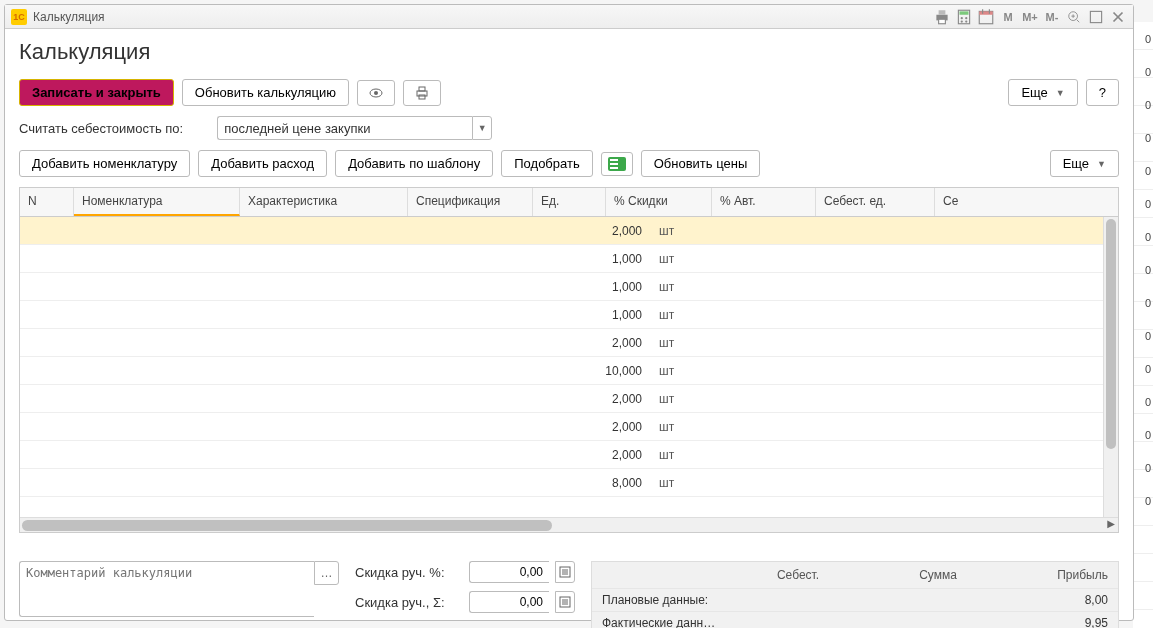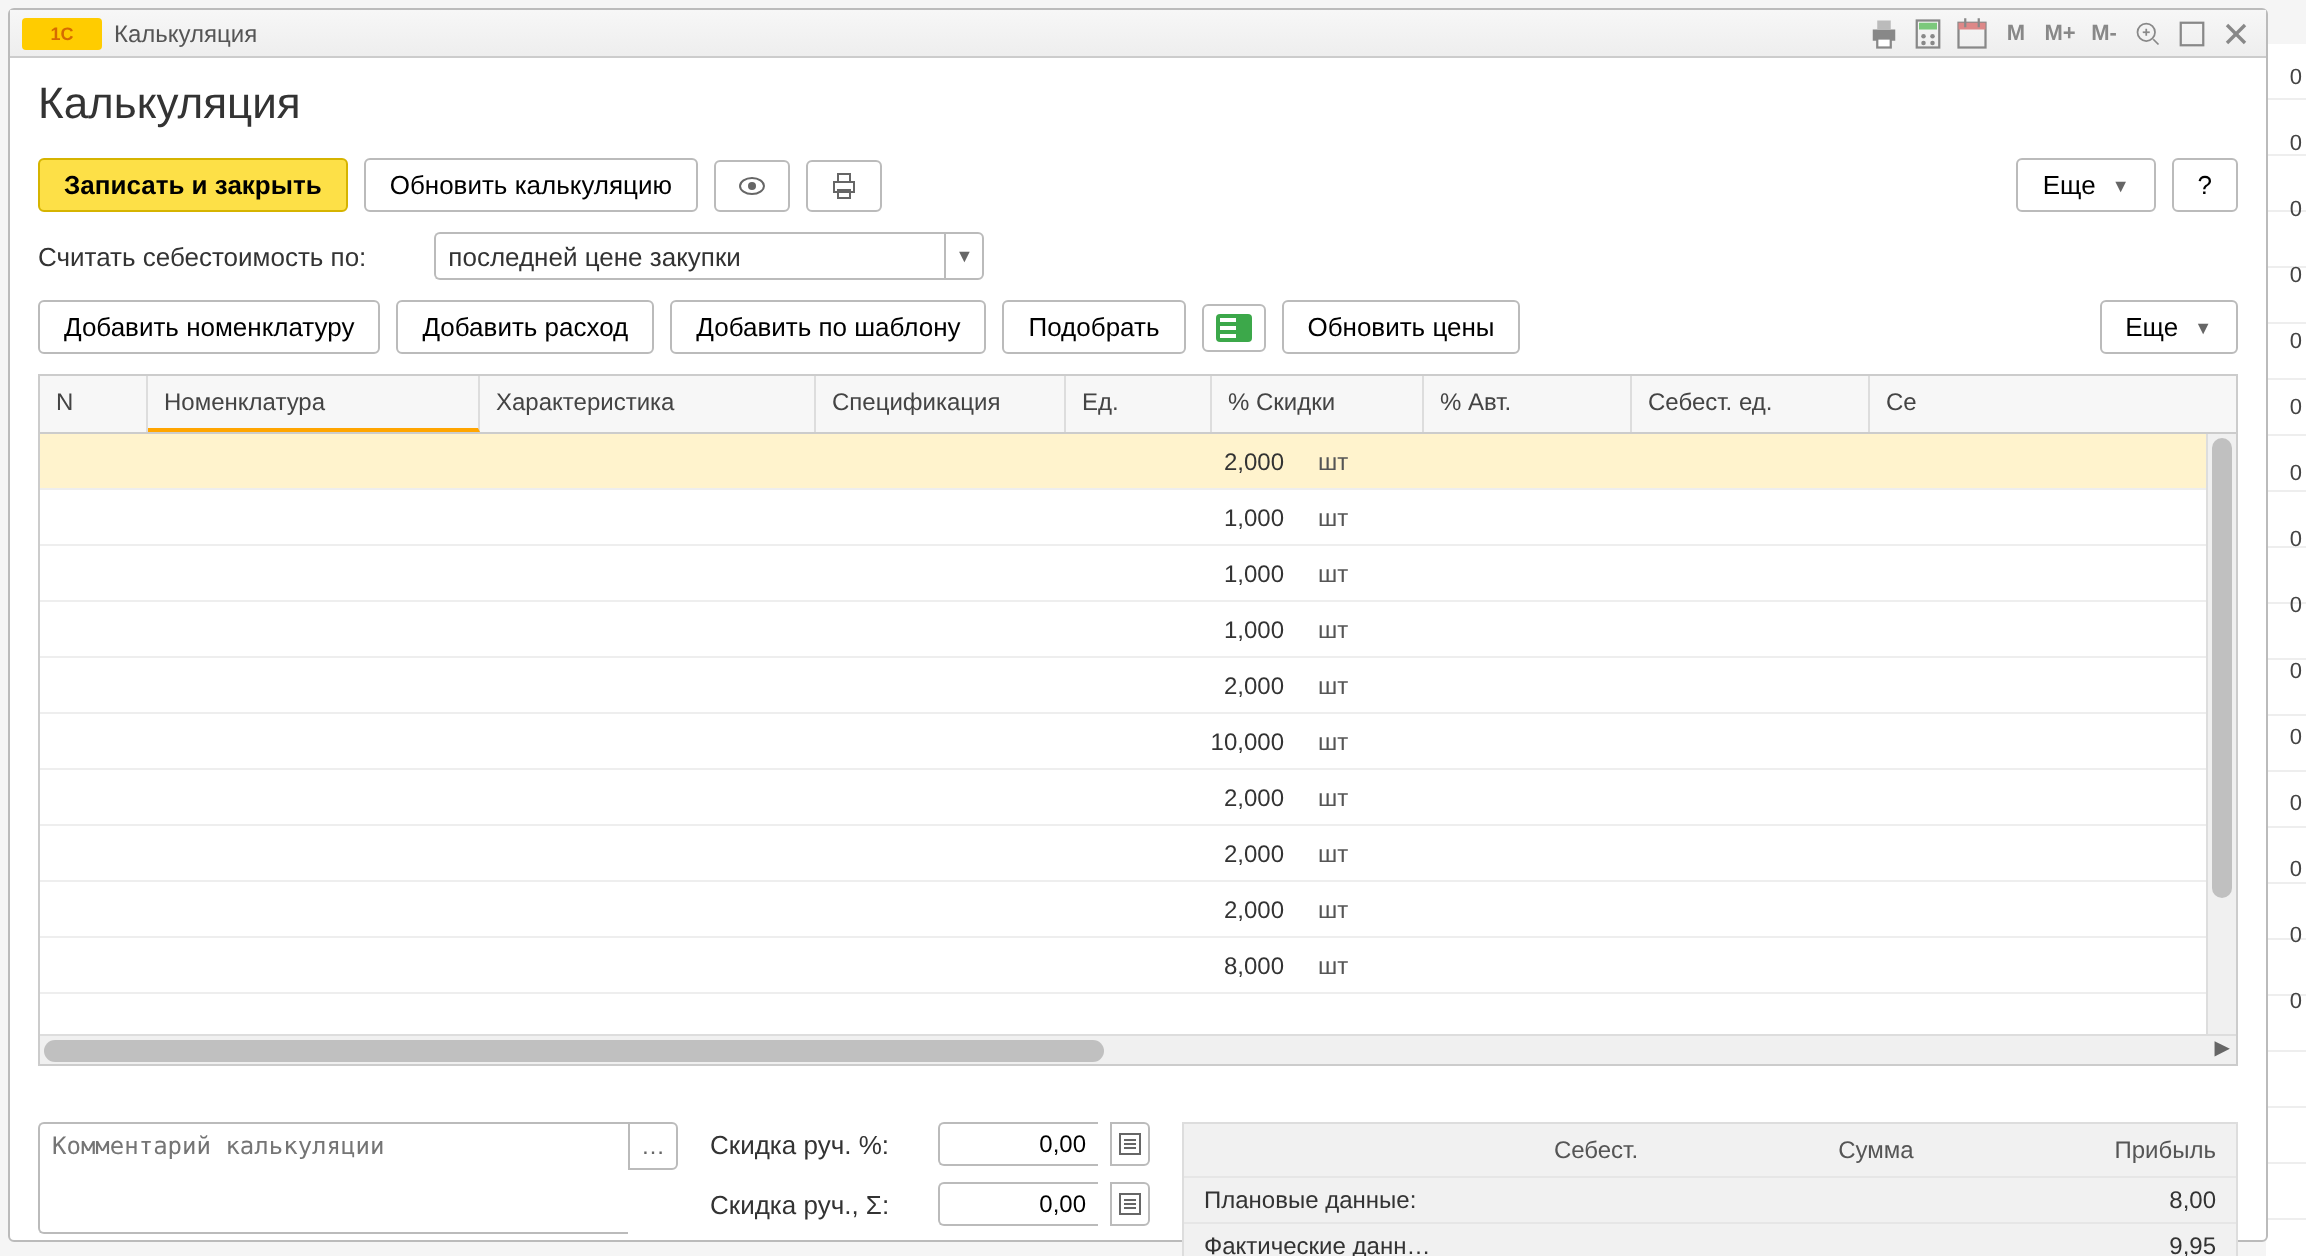--- a/index.html
+++ b/index.html
@@ -1,31 +1,31 @@
 <!DOCTYPE html>
 <html><head>
 <meta charset="utf-8">
 <style>
   * { box-sizing: border-box; margin: 0; padding: 0; }
   html, body { width: 1153px; height: 628px; font-family: Arial, sans-serif; font-size: 13px; color: #333; overflow: hidden; background: #f5f5f5; }
   .app-window { position: relative; width: 1130px; height: 617px; background: #fff; border: 1px solid #bbb; border-radius: 3px; margin: 4px; }
   .titlebar { display: flex; align-items: center; height: 24px; background: linear-gradient(#f7f7f7,#eee); border-bottom: 1px solid #ccc; padding: 0 6px; }
-  .titlebar .logo { width: 40px; height: 16px; background: #ffcc00; border-radius: 2px; display:flex;align-items:center;justify-content:center;font-size:9px;font-weight:bold;color:#d66b00; }
+  .titlebar .logo { width: 16px; height: 16px; background: #ffcc00; border-radius: 2px; display:flex;align-items:center;justify-content:center;font-size:9px;font-weight:bold;color:#d66b00; }
   .titlebar .title { margin-left: 6px; font-size: 12px; color: #555; }
   .titlebar .spacer { flex: 1; }
   .titlebar .tb-icons { display: flex; align-items: center; gap: 4px; }
   .tb-icon { width: 18px; height: 18px; display:flex; align-items:center; justify-content:center; font-size:12px; color:#777; cursor:pointer; }
   .tb-icon.txt { font-weight:bold; color:#888; font-size:11px; }
   .tb-icon.mag svg { width:14px; height:14px; }
   .content { padding: 10px 14px; }
   .page-title { font-size: 22px; color: #333; margin-bottom: 14px; }
   .toolbar-row { display:flex; align-items:center; gap:8px; margin-bottom: 10px; }
   .btn { background: #fff; border:1px solid #bbb; border-radius:3px; padding: 5px 12px; font-size:13px; cursor:pointer; display:inline-flex; align-items:center; gap:4px; }
   .btn.dropdown::after { content:"▼"; font-size:9px; margin-left:4px; color:#666; }
-  .btn.primary { background: #fde047; border-color: #d6b400; font-weight:bold; }
+  .btn.primary { background: #be185d; border-color: #d6b400; font-weight:bold; }
   .btn.iconbtn { padding: 4px 10px; }
   .btn.iconbtn svg { width:16px; height:16px; }
   .btn.green-icon { padding:4px 6px; }
   .btn.green-icon .sq { width:18px; height:14px; background:#3ca84a; border-radius:2px; position:relative; }
   .btn.green-icon .sq::after { content:""; position:absolute; left:2px; top:2px; width:8px; height:2px; background:#fff; box-shadow:0 4px 0 #fff, 0 8px 0 #fff; }
   .right-push { margin-left:auto; }
   .label-inline { font-size:13px; color:#333; }
   .select-wrap { display:flex; }
   .select-input { width: 255px; height:24px; border:1px solid #bbb; border-right:none; border-radius:3px 0 0 3px; padding:0 6px; font-size:13px; color:#333; background:#fff;margin-left:26px; }
   .select-btn { width:20px; height:24px; border:1px solid #bbb; border-radius:0 3px 3px 0; background:#fff; display:flex; align-items:center; justify-content:center; cursor:pointer; }

